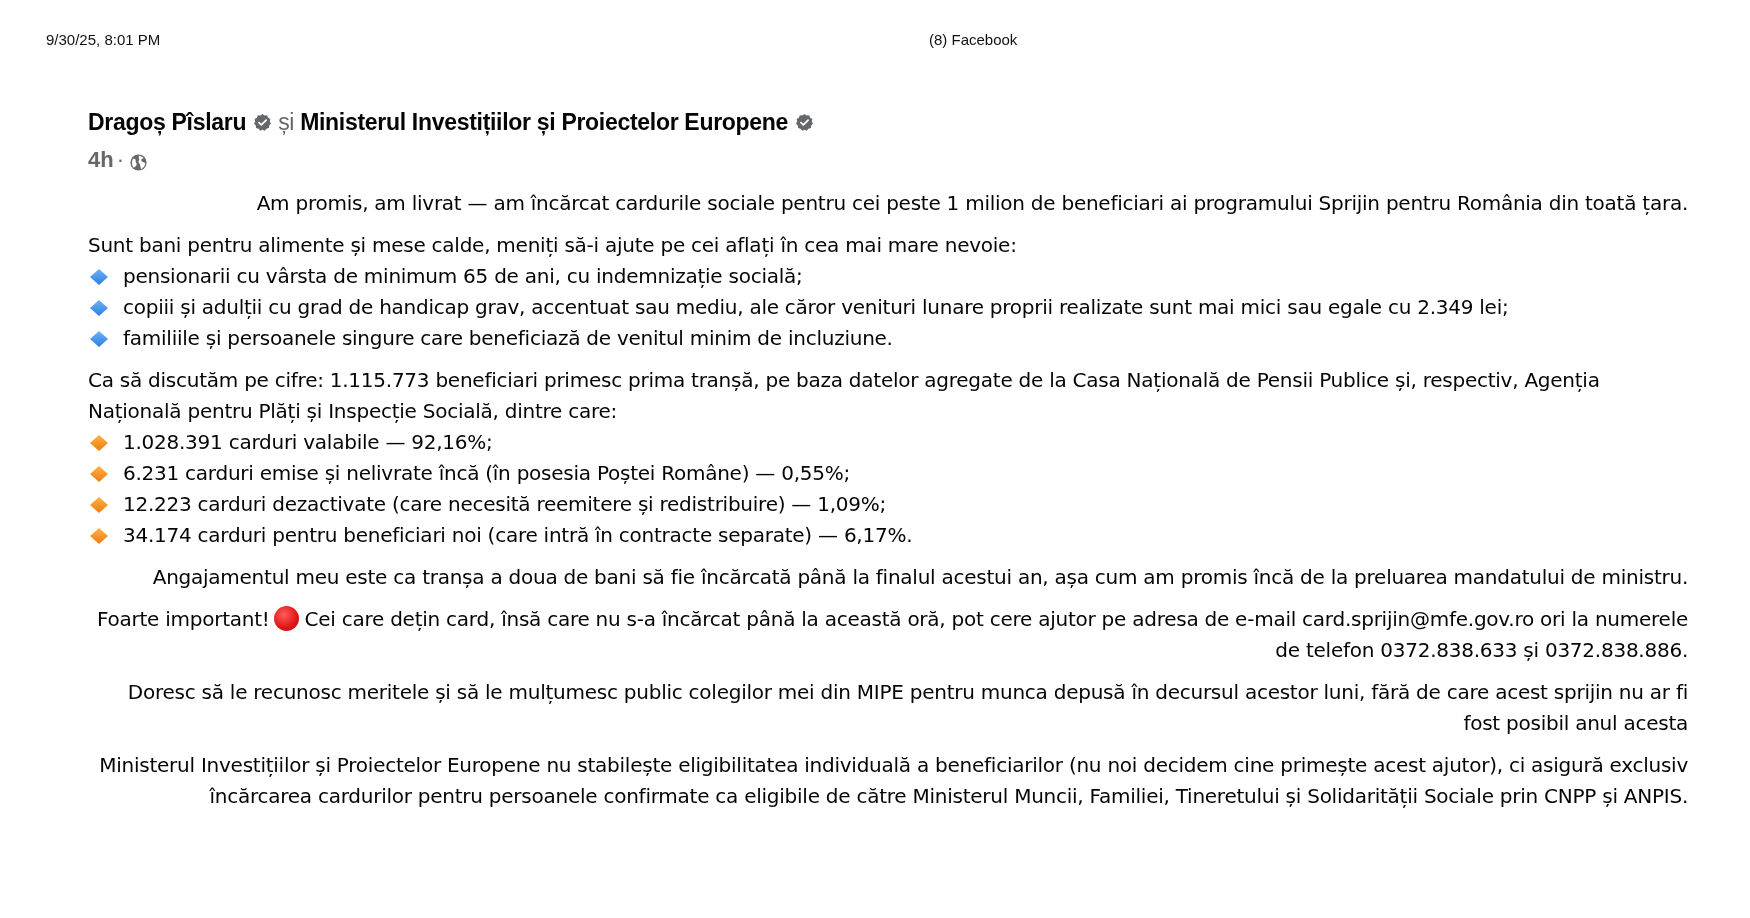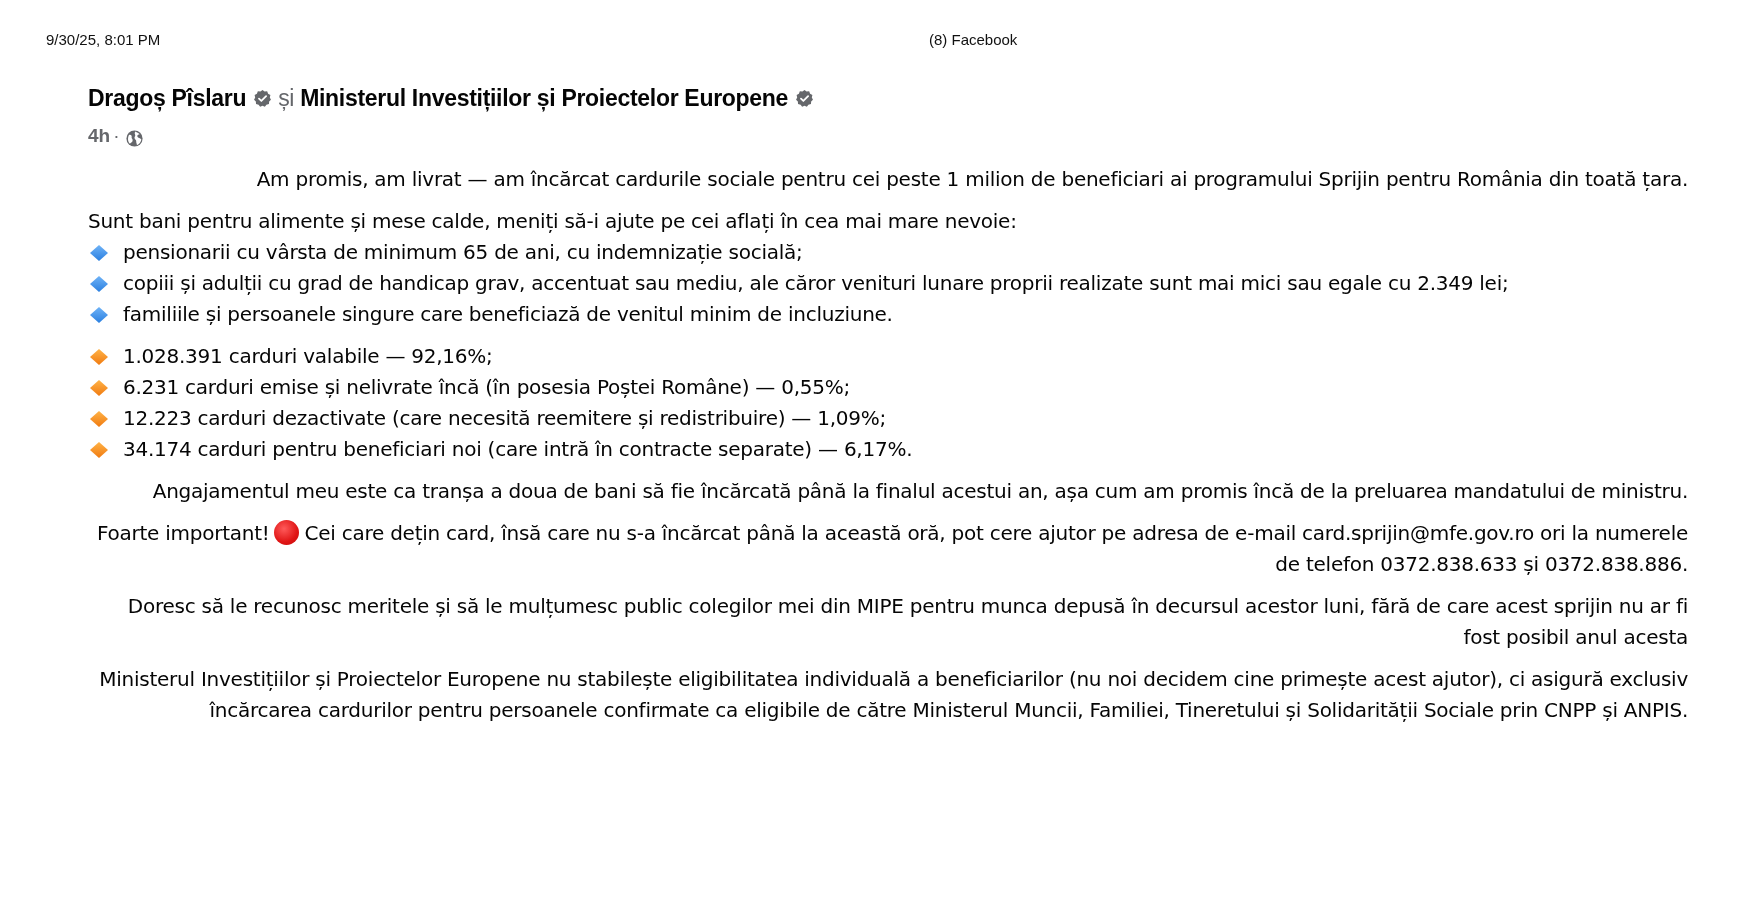--- a/index.html
+++ b/index.html
@@ -30,21 +30,21 @@
       top: 0;
     }
     .print-title {
       position: absolute;
       left: 929px;
       top: 0;
     }
     .post {
       position: absolute;
       left: 88px;
-      top: 80px;
+      top: 104px;
       width: 1600px;
       font-family: "DejaVu Sans", sans-serif;
     }
     .authors {
       display: flex;
       align-items: center;
       font-family: "Liberation Sans", sans-serif;
       font-size: 23px;
       font-weight: bold;
       color: #050505;
@@ -64,21 +64,21 @@
     .conj {
       font-weight: normal;
       color: #65676b;
       margin-right: 6px;
     }
     .meta {
       display: flex;
       align-items: center;
       margin-top: 8px;
       font-family: "Liberation Sans", sans-serif;
-      font-size: 19px;
+      font-size: 22px;
       font-weight: bold;
       color: #65676b;
       height: 24px;
     }
     .meta .dot {
       margin: 0 3px;
       font-weight: normal;
     }
     .globe {
       width: 19px;
@@ -185,20 +185,21 @@
         <span>copiii și adulții cu grad de handicap grav, accentuat sau mediu, ale căror venituri lunare proprii realizate sunt mai mici sau egale cu 2.349 lei;</span>
       </li>
       <li>
         <svg class="diamond" viewBox="0 0 22 22">
             <path d="M11 3 L20 11 L11 19 L2 11 Z" fill="url(#bd1)"></path>
           </svg>
         <span>familiile și persoanele singure care beneficiază de venitul minim de incluziune.</span>
       </li>
     </ul>
 
+    <div>Ca să discutăm pe cifre: 1.115.773 beneficiari primesc prima tranșă, pe baza datelor agregate de la Casa Națională de Pensii Publice și, respectiv, Agenția Națională pentru Plăți și Inspecție Socială, dintre care:</div>
     <ul class="list">
       <li>
         <svg class="diamond" viewBox="0 0 22 22">
             <defs>
               <linearGradient id="od1" x1="0" y1="0" x2="0" y2="1">
                 <stop offset="0" stop-color="#ffb347"></stop>
                 <stop offset="1" stop-color="#f07a10"></stop>
               </linearGradient>
             </defs>
             <path d="M11 3 L20 11 L11 19 L2 11 Z" fill="url(#od1)"></path>

